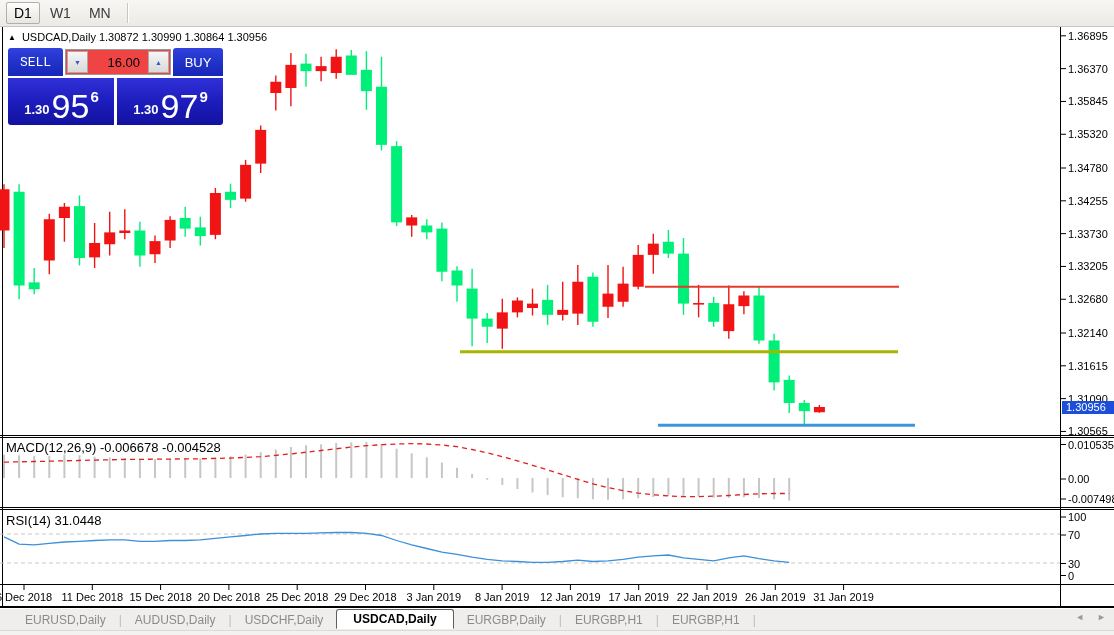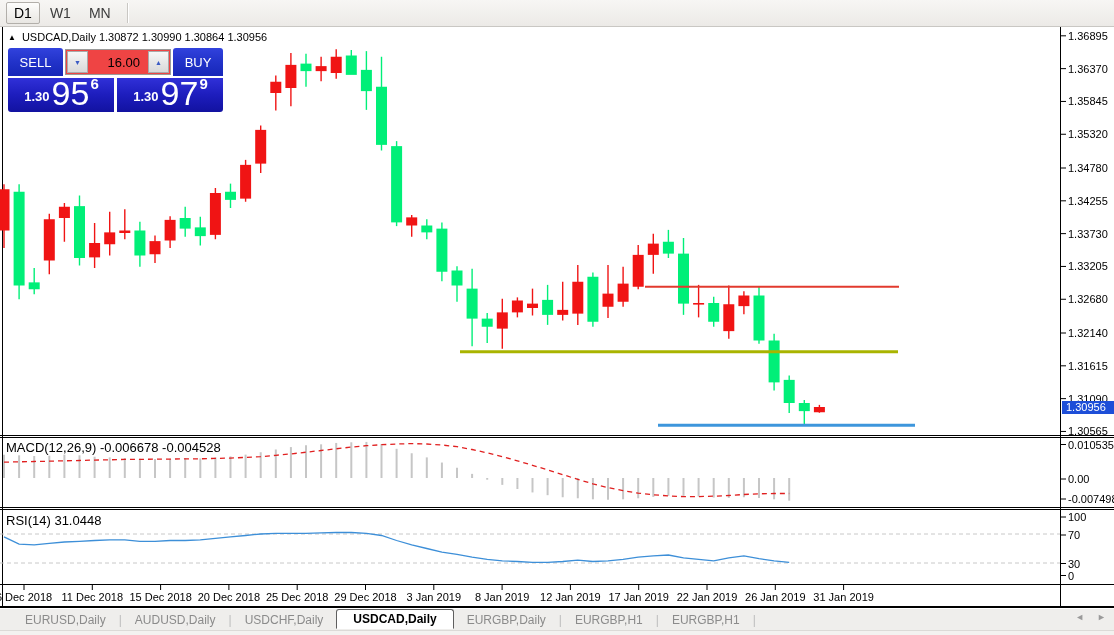--- a/index.html
+++ b/index.html
@@ -15,30 +15,30 @@
   .tb-sep{width:1px;height:20px;background:#c9c7c3;margin:0 6px;box-shadow:1px 0 0 #fff;}
   
   .chart-title{position:absolute;left:8px;top:31px;font-size:11px;color:#000;z-index:4;display:flex;align-items:center;}
   .chart-title .tri{font-size:8px;margin-right:6px;}
   
   .trade{position:absolute;left:8px;top:48px;width:215px;z-index:6;font-family:"Liberation Sans",sans-serif;}
   .trade-row1{display:flex;height:28px;}
   .btn-blue{background:linear-gradient(180deg,#3142dd 0%,#2334cb 45%,#1626b8 100%);
     color:#fff;font-size:13px;display:flex;align-items:center;justify-content:center;
     border-radius:3px 3px 0 0;}
-  .sell-btn{width:55px;}
+  .sell-btn{width:55px;font-family:Liberation Mono, monospace;}
   .buy-btn{width:50px;margin-left:2px;}
   .spinner{width:106px;margin-left:2px;display:flex;align-items:stretch;background:#ef4444;
     border:1px solid #9a9a9a;box-sizing:border-box;height:26px;margin-top:1px;}
   .spin-btn{width:19px;display:flex;align-items:center;justify-content:center;
     background:linear-gradient(180deg,#f6f6f6,#d9d9d9);border:1px solid #aaa;margin:1px;
     font-size:7px;color:#3b5bc4;}
   .spin-val{flex:1;display:flex;align-items:center;justify-content:flex-end;
     padding-right:7px;font-size:13px;color:#000;}
-  .trade-row2{display:flex;margin-top:2px;height:34px;}
+  .trade-row2{display:flex;margin-top:2px;height:47px;}
   .px-box{background:linear-gradient(180deg,#3030d8 0%,#1d1dbd 50%,#1212a0 100%);
     color:#fff;display:flex;align-items:flex-end;justify-content:center;padding-bottom:4px;box-sizing:border-box;}
   .px-left{width:106px;border-radius:0 0 0 3px;}
   .px-right{width:106px;margin-left:3px;border-radius:0 0 3px 0;}
   .px-small{font-size:13px;font-weight:700;margin:0 2px 4px 0;}
   .px-big{font-size:34px;line-height:30px;}
   .px-sup{font-size:15px;font-weight:700;position:relative;top:-16px;left:1px;}
   
   .ind-label{position:absolute;font-size:13px;color:#000;z-index:3;}
   

